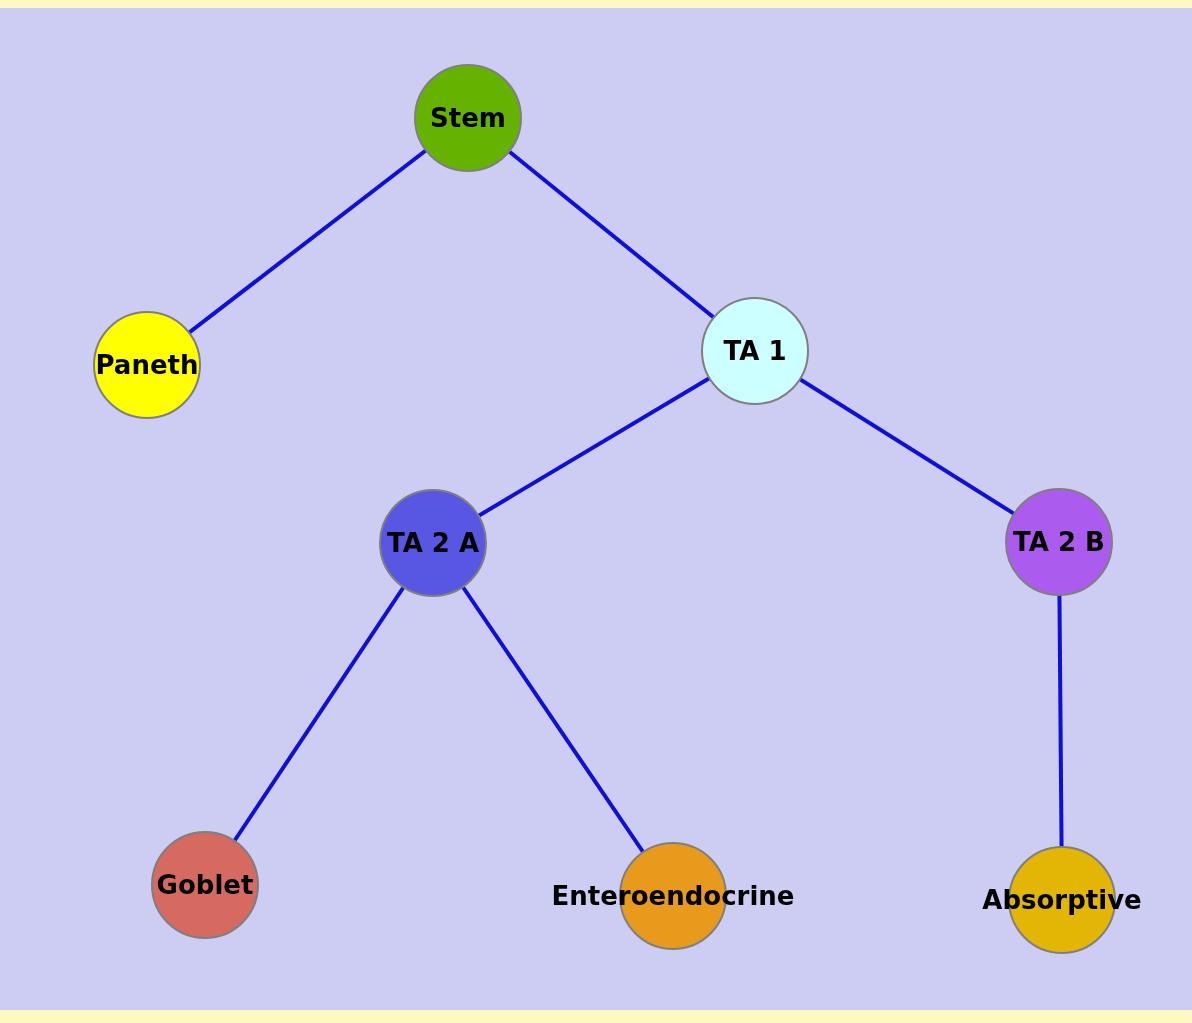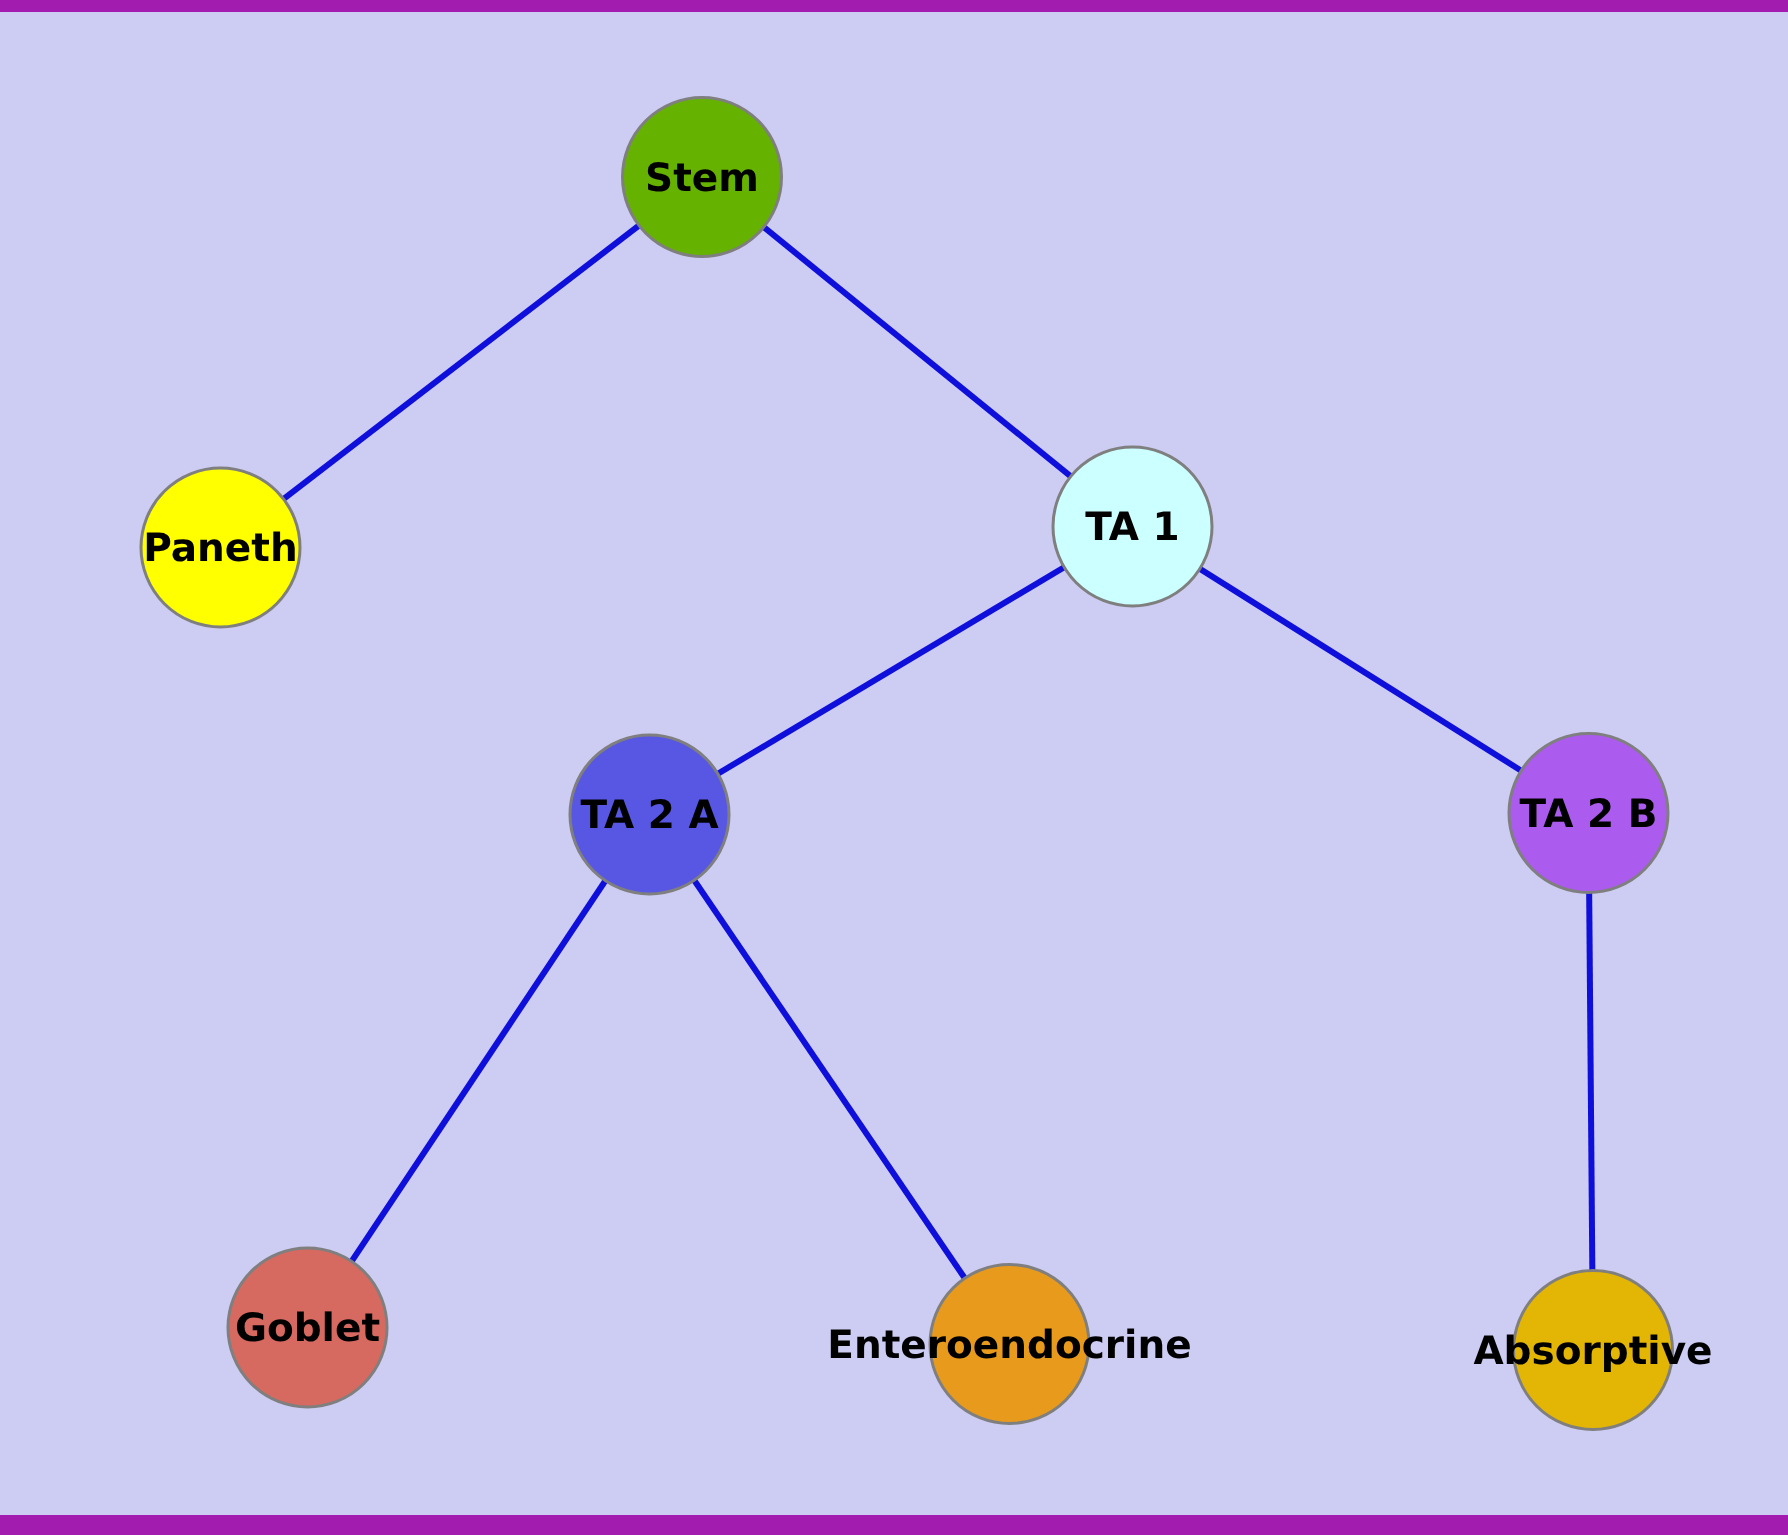--- a/index.html
+++ b/index.html
@@ -5,21 +5,21 @@
   html, body {
     margin: 0;
     padding: 0;
     background: #ffffff;
     font-family: "DejaVu Sans", sans-serif;
   }
   .page {
     position: relative;
     width: 1192px;
     height: 1023px;
-    background: #a21caf;
+    background: #fef9c3;
     overflow: hidden;
   }
   #diagram-svg {
     display: block;
     width: 1192px;
     height: 1023px;
   }
   .node-label {
     font-family: "DejaVu Sans", sans-serif;
     font-weight: bold;

